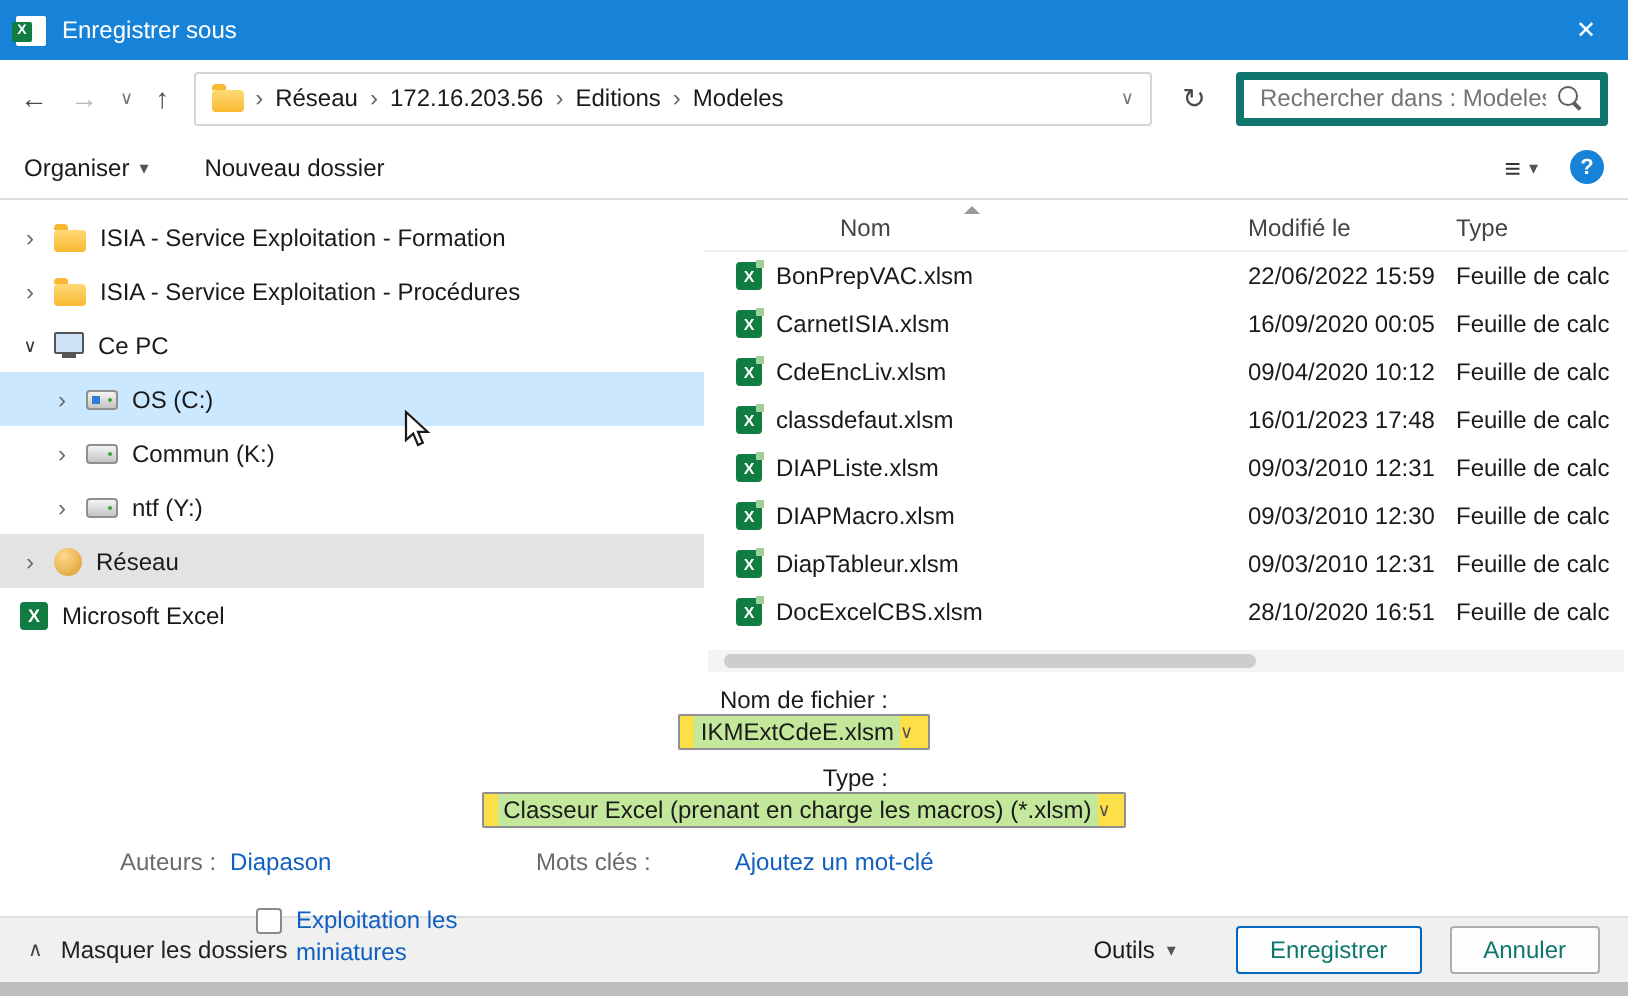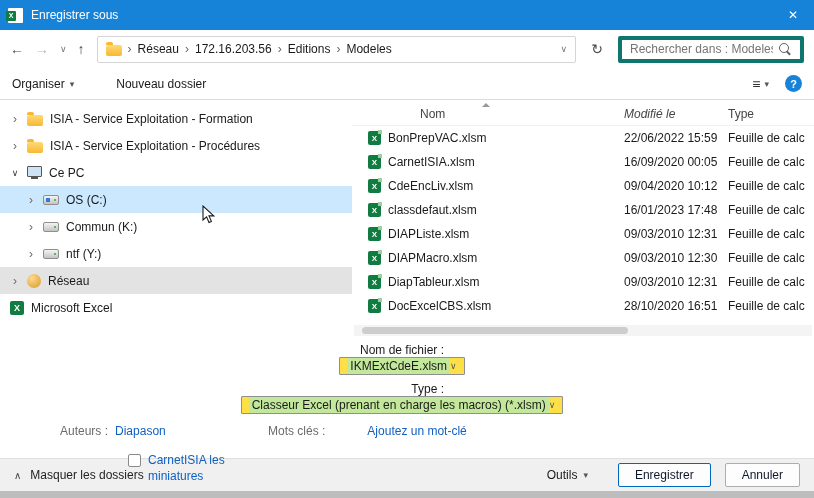--- a/index.html
+++ b/index.html
@@ -24,21 +24,21 @@
   .crumb-box .dd { margin-left: auto; color: #777; font-size: 9px; }
   .refresh-btn { width: 26px; height: 27px; display: flex; align-items: center; justify-content: center; color: #4a4a4a; font-size: 14px; }
   .search-box { width: 186px; height: 27px; border: 4px solid #0f766e; border-radius: 2px; display: flex; align-items: center; padding: 0 8px; gap: 6px; background: #fff; }
   .search-box input { border: none; outline: none; flex: 1; font: 12px "Liberation Sans", sans-serif; color: #333; min-width: 0; background: transparent; }
   .search-box input::placeholder { color: #757575; opacity: 1; }
   .search-icon { position: relative; width: 13px; height: 13px; flex: none; }
   .search-icon::before { content: ""; position: absolute; width: 8px; height: 8px; border: 1.4px solid #5f5f5f; border-radius: 50%; left: 0; top: 0; }
   .search-icon::after { content: ""; position: absolute; width: 5px; height: 1.5px; background: #5f5f5f; transform: rotate(45deg); left: 7px; top: 9px; }
 
   
-  .cmdbar { height: 32px; display: flex; align-items: center; padding: 0 12px; gap: 42px; border-bottom: 1px solid #dcdcdc; }
+  .cmdbar { height: 32px; display: flex; align-items: center; padding: 0 12px; gap: 28px; border-bottom: 1px solid #dcdcdc; }
   .cmd { display: flex; align-items: center; gap: 5px; color: #1a1a1a; }
   .cmd .caret { font-size: 9px; color: #555; }
   .cmdbar-right { margin-left: auto; display: flex; align-items: center; gap: 16px; }
   .view-btn { display: flex; align-items: center; gap: 4px; color: #333; font-size: 14px; }
   .view-btn .caret { font-size: 9px; color: #555; }
   .help-btn { width: 17px; height: 17px; border-radius: 50%; background: #1783d8; color: #fff; font-size: 11px; font-weight: bold; display: flex; align-items: center; justify-content: center; }
 
   
   .main { display: flex; height: 236px; }
   .tree { width: 352px; padding-top: 5px; overflow: hidden; flex: none; }
@@ -55,21 +55,21 @@
   .pc-icon::after { content: ""; position: absolute; bottom: 0; left: 4px; width: 7px; height: 2px; background: #555; }
   .drive-icon { width: 16px; height: 10px; background: linear-gradient(#f4f4f4, #c4c4c4); border: 1px solid #8f8f8f; border-radius: 2px; position: relative; flex: none; }
   .drive-icon::after { content: ""; position: absolute; right: 2px; top: 3px; width: 2px; height: 2px; border-radius: 50%; background: #3fa33f; }
   .drive-icon.os::before { content: ""; position: absolute; left: 2px; top: 2px; width: 4px; height: 4px; background: #2e7cd6; }
   .net-icon { width: 14px; height: 14px; border-radius: 50%; background: radial-gradient(circle at 35% 30%, #ffd98a, #d89a2b); flex: none; }
   .excel-sq { width: 14px; height: 14px; background: #107c41; border-radius: 2px; color: #fff; font-weight: bold; font-size: 9px; display: flex; align-items: center; justify-content: center; flex: none; }
 
   .list { flex: 1; position: relative; padding-top: 2px; min-width: 0; }
   .list-header { display: flex; height: 24px; align-items: center; color: #444; position: relative; border-bottom: 1px solid #f0f0f0; }
   .lh-name { width: 272px; padding-left: 68px; flex: none; }
-  .lh-mod { width: 104px; flex: none; font-style: italic; }
+  .lh-mod { width: 104px; flex: none; }
   .lh-type { flex: 1; }
   .sort-caret { position: absolute; top: 1px; left: 130px; width: 0; height: 0; border-left: 4px solid transparent; border-right: 4px solid transparent; border-bottom: 4px solid #999; }
   .file-row { display: flex; height: 24px; align-items: center; }
   .fr-name { width: 272px; padding-left: 16px; display: flex; align-items: center; gap: 7px; flex: none; }
   .fr-icon { width: 13px; height: 14px; background: #107c41; border-radius: 2px; color: #fff; font-weight: bold; font-size: 8px; display: flex; align-items: center; justify-content: center; flex: none; position: relative; }
   .fr-icon::after { content: ""; position: absolute; right: -1px; top: -1px; width: 4px; height: 4px; background: #9ed09e; }
   .fr-mod { width: 104px; flex: none; }
   .fr-type { flex: 1; white-space: nowrap; overflow: hidden; }
   .hscroll { position: absolute; bottom: 0; left: 2px; right: 2px; height: 11px; background: #f4f4f4; }
   .hthumb { position: absolute; left: 8px; top: 2px; width: 58%; height: 7px; background: #cdcdcd; border-radius: 4px; }
@@ -91,21 +91,21 @@
   .checkbox { width: 13px; height: 13px; border: 1px solid #8a8a8a; border-radius: 2px; background: #fff; flex: none; margin-top: 1px; }
   .cb-label { color: #1160c1; width: 98px; line-height: 1.3; }
 
   
   .footer { height: 33px; background: #f0f0f0; border-top: 1px solid #dfdfdf; display: flex; align-items: center; padding: 0 14px; }
   .hide-folders { display: flex; align-items: center; gap: 9px; color: #222; }
   .hide-folders .caret { font-size: 10px; color: #444; }
   .footer-right { margin-left: auto; display: flex; align-items: center; gap: 14px; }
   .tools { display: flex; align-items: center; gap: 6px; margin-right: 16px; }
   .tools .caret { font-size: 9px; color: #555; }
-  .btn { height: 24px; padding: 0 16px; background: #fdfdfd; border: 1px solid #adadad; border-radius: 2px; display: flex; align-items: center; font-size: 12px; color: #0f172a; }
+  .btn { height: 24px; padding: 0 16px; background: #fdfdfd; border: 1px solid #adadad; border-radius: 2px; display: flex; align-items: center; font-size: 12px; color: #0f766e; }
   .btn.primary { border: 1px solid #0067c0; }
   .bottom-strip { height: 9px; background: #bdbdbd; }
 
   .cursor { position: absolute; left: 202px; top: 205px; pointer-events: none; }
 </style>
 </head>
 <body>
 
 <div class="dialog">
 
@@ -303,21 +303,21 @@
         <span class="meta-label">Auteurs :</span>
         <span class="meta-link">Diapason</span>
       </div>
       <div class="meta-pair p2">
         <span class="meta-label">Mots clés :</span>
         <span class="meta-link">Ajoutez un mot-clé</span>
       </div>
     </div>
     <div class="cb-row">
       <span class="checkbox"></span>
-      <span class="cb-label">CarnetISIA les miniatures</span>
+      <span class="cb-label">Exploitation les miniatures</span>
     </div>
   </div>
 
   <div class="footer">
     <div class="hide-folders">
       <span class="caret">∧</span>
       <span>Masquer les dossiers</span>
     </div>
     <div class="footer-right">
       <div class="tools">

